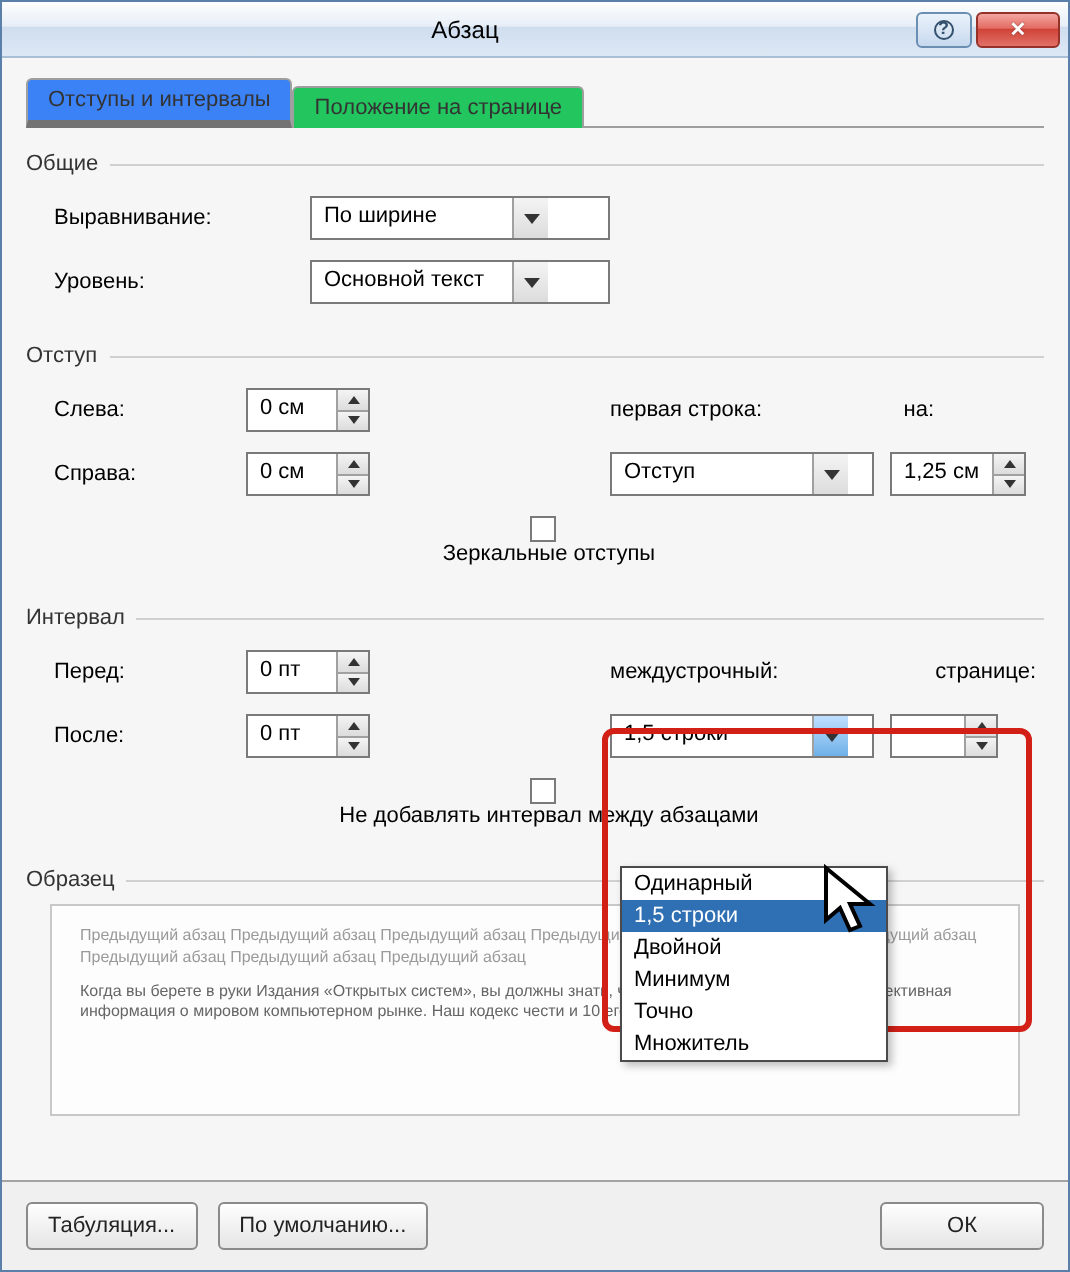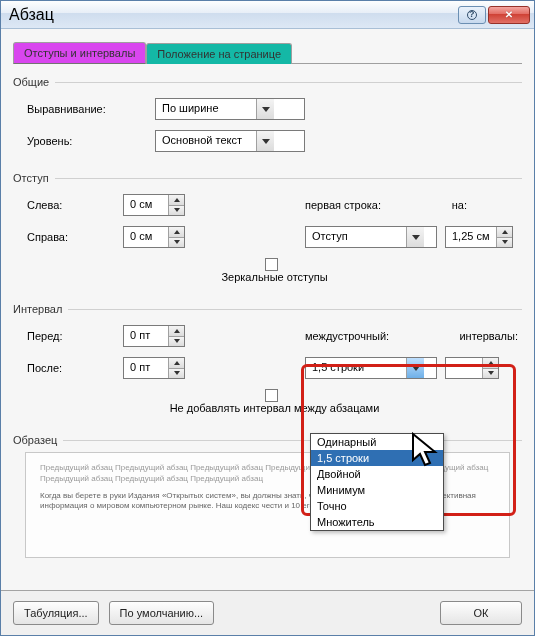--- a/index.html
+++ b/index.html
@@ -21,21 +21,21 @@
     flex-direction: column;
   }
   .titlebar {
     height: 28px;
     background: linear-gradient(to bottom, #fdfefe 0%, #e7eef7 45%, #cfddee 46%, #dde8f5 100%);
     border-bottom: 1px solid #a9bfd6;
     display: flex;
     align-items: center;
     padding: 0 4px 0 8px;
   }
-  .titletext { flex: 1; color: #000; font-size: 16px; }
+  .titletext { flex: 1; color: #000; font-size: 12px; text-align: center; }
   .winbtn {
     width: 28px; height: 18px;
     margin-left: 2px;
     border: 1px solid #6b8fb3;
     border-radius: 3px;
     background: linear-gradient(to bottom, #eaf2fb, #c7d9ee);
     display: flex; align-items: center; justify-content: center;
     font-size: 10px; font-weight: bold; color: #33506d;
   }
   .winbtn.close {
@@ -59,29 +59,29 @@
   .tabs {
     display: flex;
     align-items: flex-end;
     height: 24px;
     margin-bottom: 0;
   }
   .tab {
     padding: 4px 10px;
     border: 1px solid #9f9f9f;
     border-bottom: none;
-    background: #14b8a6;
+    background: #22c55e;
     border-radius: 3px 3px 0 0;
     position: relative;
     top: 1px;
     color: #333;
   }
   .tab.active {
-    background: #d946ef;
-    border-bottom: 1px solid #737373;
+    background: #3b82f6;
+    border-bottom: 4px solid #737373;
     z-index: 2;
   }
   .tabstrip-bottom {
     height: 1px; background: #9f9f9f; margin-bottom: 12px;
   }
   .group-label {
     color: #333;
     margin: 6px 0 0 0;
     display: flex; align-items: center;
   }
@@ -352,21 +352,21 @@
                 <div class="tri-up-s"></div>
               </div>
               <div class="sb">
                 <div class="tri-down-s"></div>
               </div>
             </div>
         </div>
       </div>
       <div class="col-right">
         <div style="width:130px">междустрочный:</div>
-        <div style="flex:1;text-align:right;padding-right:4px">интервалы:</div>
+        <div style="flex:1;text-align:right;padding-right:4px">странице:</div>
       </div>
     </div>
 
     <div class="row cols">
       <div class="col-left">
         <div class="lbl">После:</div>
         <div class="spin">
           <div class="spin-text">0 пт</div>
           <div class="spin-btns">
               <div class="sb">

